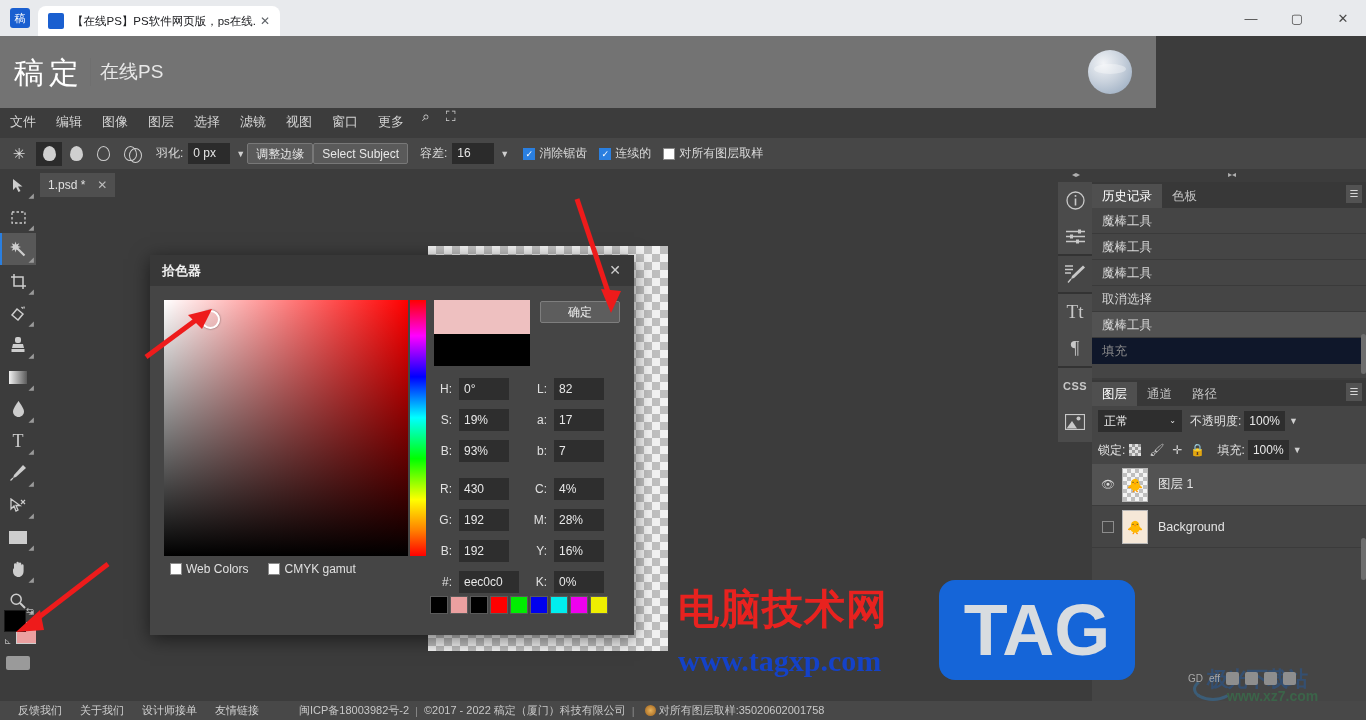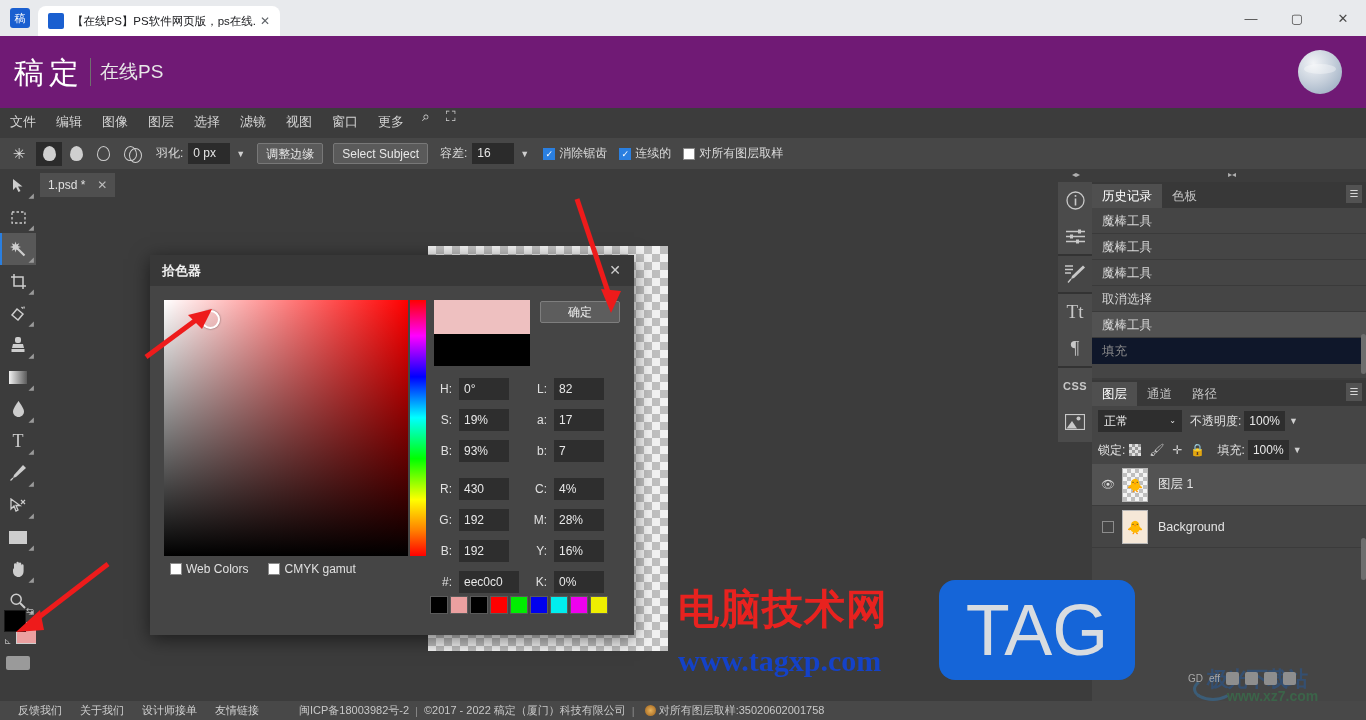--- a/index.html
+++ b/index.html
@@ -41,22 +41,22 @@
   .win-btns {
     position: absolute; right: 0; top: 0; height: 36px; display: flex;
   }
   .win-btn {
     width: 46px; height: 36px; display: flex; align-items: center; justify-content: center;
     color: #4a4a4a; font-size: 13px;
   }
 
   
   .app-header {
-    position: absolute; left: 0; top: 36px; width: 1366px; height: 72px;
-    background: #701a75;
+    position: absolute; left: 0; top: 36px; width: 1156px; height: 72px;
+    background: #737373;
   }
   .logo-zh {
     position: absolute; left: 14px; top: 17px;
     font-size: 30px; color: #fff; letter-spacing: 5px;
     font-family: "DejaVu Sans", sans-serif;
   }
   .logo-div {
     position: absolute; left: 90px; top: 22px; width: 1px; height: 28px;
     background: #6f6f6f;
   }
@@ -111,21 +111,21 @@
   }
   .opt-label { font-size: 12px; color: #dcdcdc; margin: 0 5px 0 12px; }
   .opt-field {
     background: #2b2b2b; color: #e6e6e6; font-size: 12px;
     height: 21px; line-height: 21px; padding: 0 5px; min-width: 42px;
     border: none;
   }
   .opt-caret { color: #cfcfcf; font-size: 9px; margin: 0 2px 0 6px; }
   .opt-btn {
     background: #5a5a5a; color: #e8e8e8; font-size: 12px;
-    height: 21px; line-height: 20px; padding: 0 8px; margin-left: 10px;
+    height: 21px; line-height: 20px; padding: 0 8px; 
     border: 1px solid #787878; border-radius: 2px;
   }
   .cb-row { display: flex; align-items: center; margin-left: 12px; }
   .cb {
     width: 12px; height: 12px; margin-right: 4px; flex: 0 0 auto;
     background: #fff; border: 1px solid #8a8a8a;
   }
   .cb.on {
     background: #2a7fe0; border-color: #2a7fe0;
     color: #fff; font-size: 9px; line-height: 11px; text-align: center;
@@ -405,21 +405,21 @@
     font-family: "DejaVu Sans", sans-serif; letter-spacing: 1px;
   }
   .wm-blue {
     position: absolute; left: 14px; top: 66px;
     font-size: 30px; color: #1442c8;
     font-family: "Liberation Serif", serif; font-weight: bold;
   }
   .wm-tag {
     position: absolute; left: 275px; top: 2px; width: 196px; height: 100px;
     background: #1565d8; border-radius: 16px;
-    color: #d8dce0; font-size: 72px; font-weight: normal;
+    color: #d8dce0; font-size: 72px; font-weight: bold;
     text-align: center; line-height: 100px;
     font-family: "Liberation Sans", sans-serif;
   }
   .wm-br {
     position: absolute; left: 1185px; top: 663px; width: 181px; height: 42px;
     pointer-events: none; opacity: .42;
   }
   .wm-br-txt {
     position: absolute; left: 22px; top: 2px;
     font-size: 21px; font-weight: bold; color: #1f5fae;

